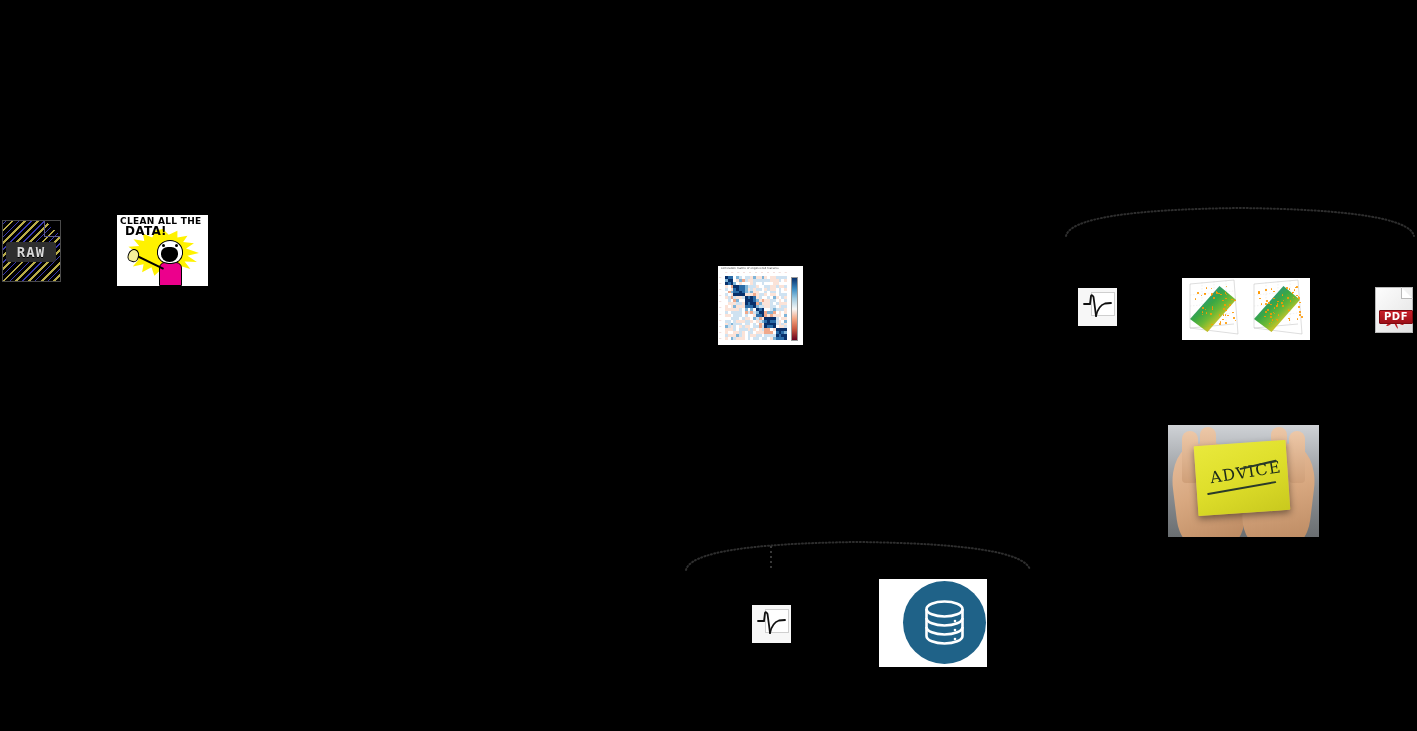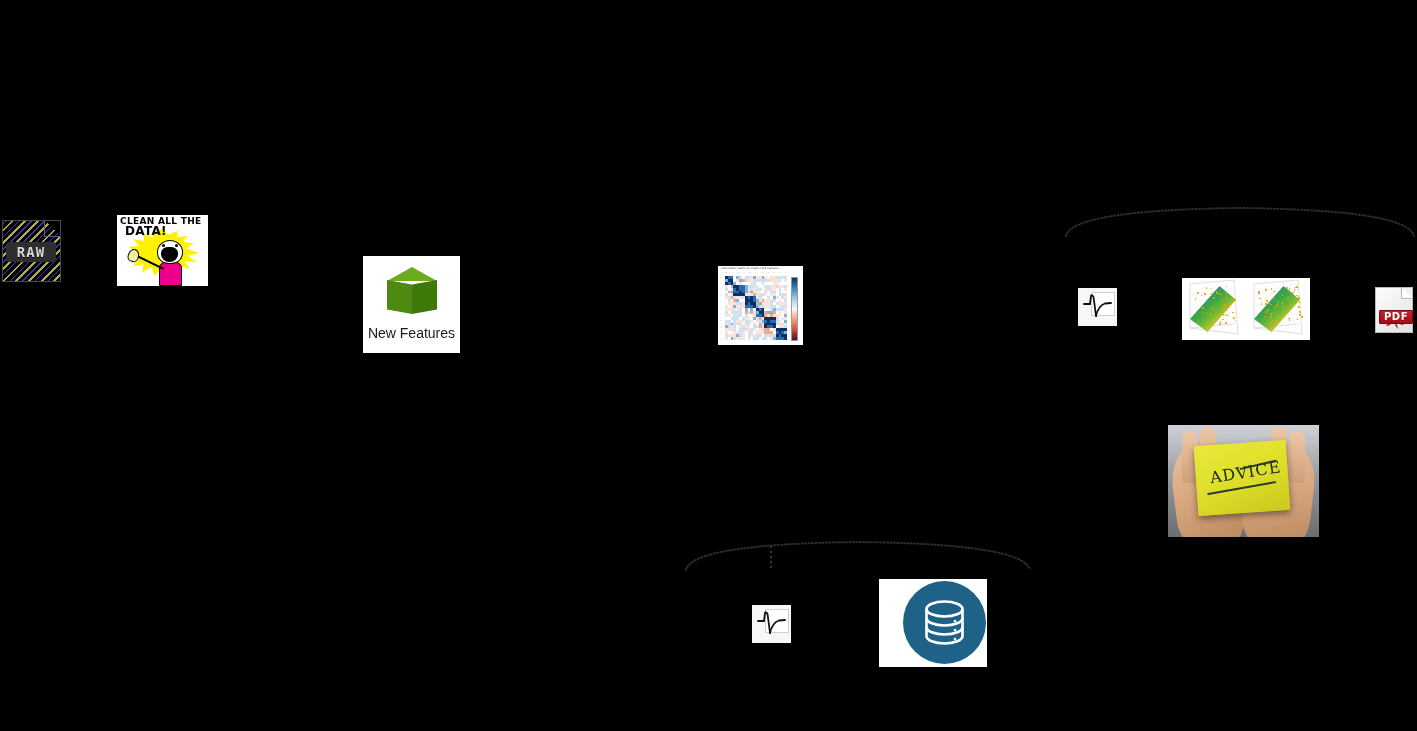--- a/index.html
+++ b/index.html
@@ -454,28 +454,20 @@
     <div class="eye r"></div>
     <div class="meme-text"><span>CLEAN ALL THE</span><span class="l2">DATA!</span></div>
   </div>
 
   <div class="node" id="raw-icon">
     <div class="raw-sheet"></div>
     <div class="raw-fold"></div>
     <div class="raw-label">RAW</div>
   </div>
 
-  <div class="node" id="new-features">
-    <div class="cube">
-      <div class="top"></div>
-      <div class="lface"></div>
-      <div class="rface"></div>
-    </div>
-    <div class="nf-label">New Features</div>
-  </div>
 
   <div class="node" id="corr-matrix">
     <div class="cm-title">correlation matrix of engineered features</div>
     <div class="cm-xlabels">
         <span>—</span>
         <span>—</span>
         <span>—</span>
         <span>—</span>
         <span>—</span>
         <span>—</span>

